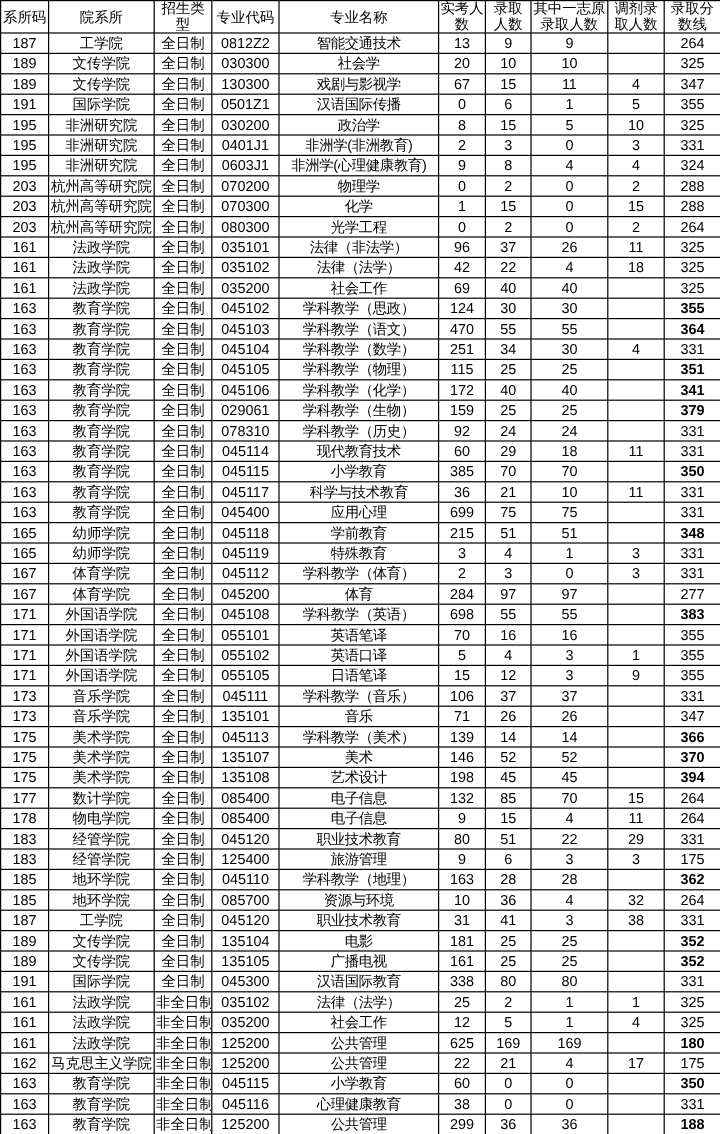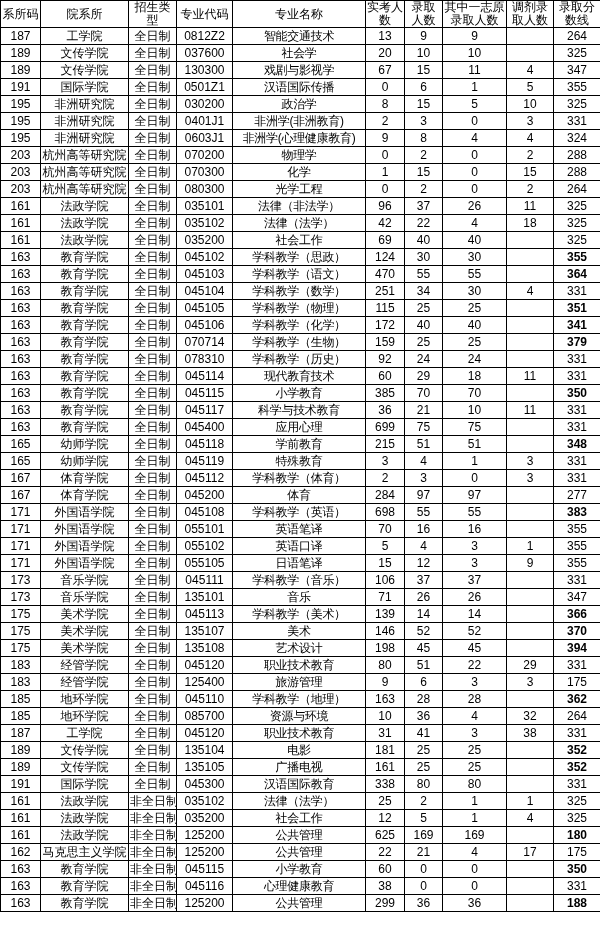--- a/index.html
+++ b/index.html
@@ -89,21 +89,21 @@
           <td>13</td>
           <td>9</td>
           <td>9</td>
           <td></td>
           <td class="score">264</td>
         </tr>
         <tr>
           <td>189</td>
           <td>文传学院</td>
           <td>全日制</td>
-          <td>037600</td>
+          <td>030300</td>
           <td class="major">社会学</td>
           <td>20</td>
           <td>10</td>
           <td>10</td>
           <td></td>
           <td class="score">325</td>
         </tr>
         <tr>
           <td>189</td>
           <td>文传学院</td>
@@ -293,21 +293,21 @@
           <td>172</td>
           <td>40</td>
           <td>40</td>
           <td></td>
           <td class="score bold">341</td>
         </tr>
         <tr>
           <td>163</td>
           <td>教育学院</td>
           <td>全日制</td>
-          <td>070714</td>
+          <td>029061</td>
           <td class="major">学科教学（生物）</td>
           <td>159</td>
           <td>25</td>
           <td>25</td>
           <td></td>
           <td class="score bold">379</td>
         </tr>
         <tr>
           <td>163</td>
           <td>教育学院</td>
@@ -516,20 +516,44 @@
           <td>175</td>
           <td>美术学院</td>
           <td>全日制</td>
           <td>135108</td>
           <td class="major">艺术设计</td>
           <td>198</td>
           <td>45</td>
           <td>45</td>
           <td></td>
           <td class="score bold">394</td>
+        </tr>
+        <tr>
+          <td>177</td>
+          <td>数计学院</td>
+          <td>全日制</td>
+          <td>085400</td>
+          <td class="major">电子信息</td>
+          <td>132</td>
+          <td>85</td>
+          <td>70</td>
+          <td>15</td>
+          <td class="score">264</td>
+        </tr>
+        <tr>
+          <td>178</td>
+          <td>物电学院</td>
+          <td>全日制</td>
+          <td>085400</td>
+          <td class="major">电子信息</td>
+          <td>9</td>
+          <td>15</td>
+          <td>4</td>
+          <td>11</td>
+          <td class="score">264</td>
         </tr>
         <tr>
           <td>183</td>
           <td>经管学院</td>
           <td>全日制</td>
           <td>045120</td>
           <td class="major">职业技术教育</td>
           <td>80</td>
           <td>51</td>
           <td>22</td>

